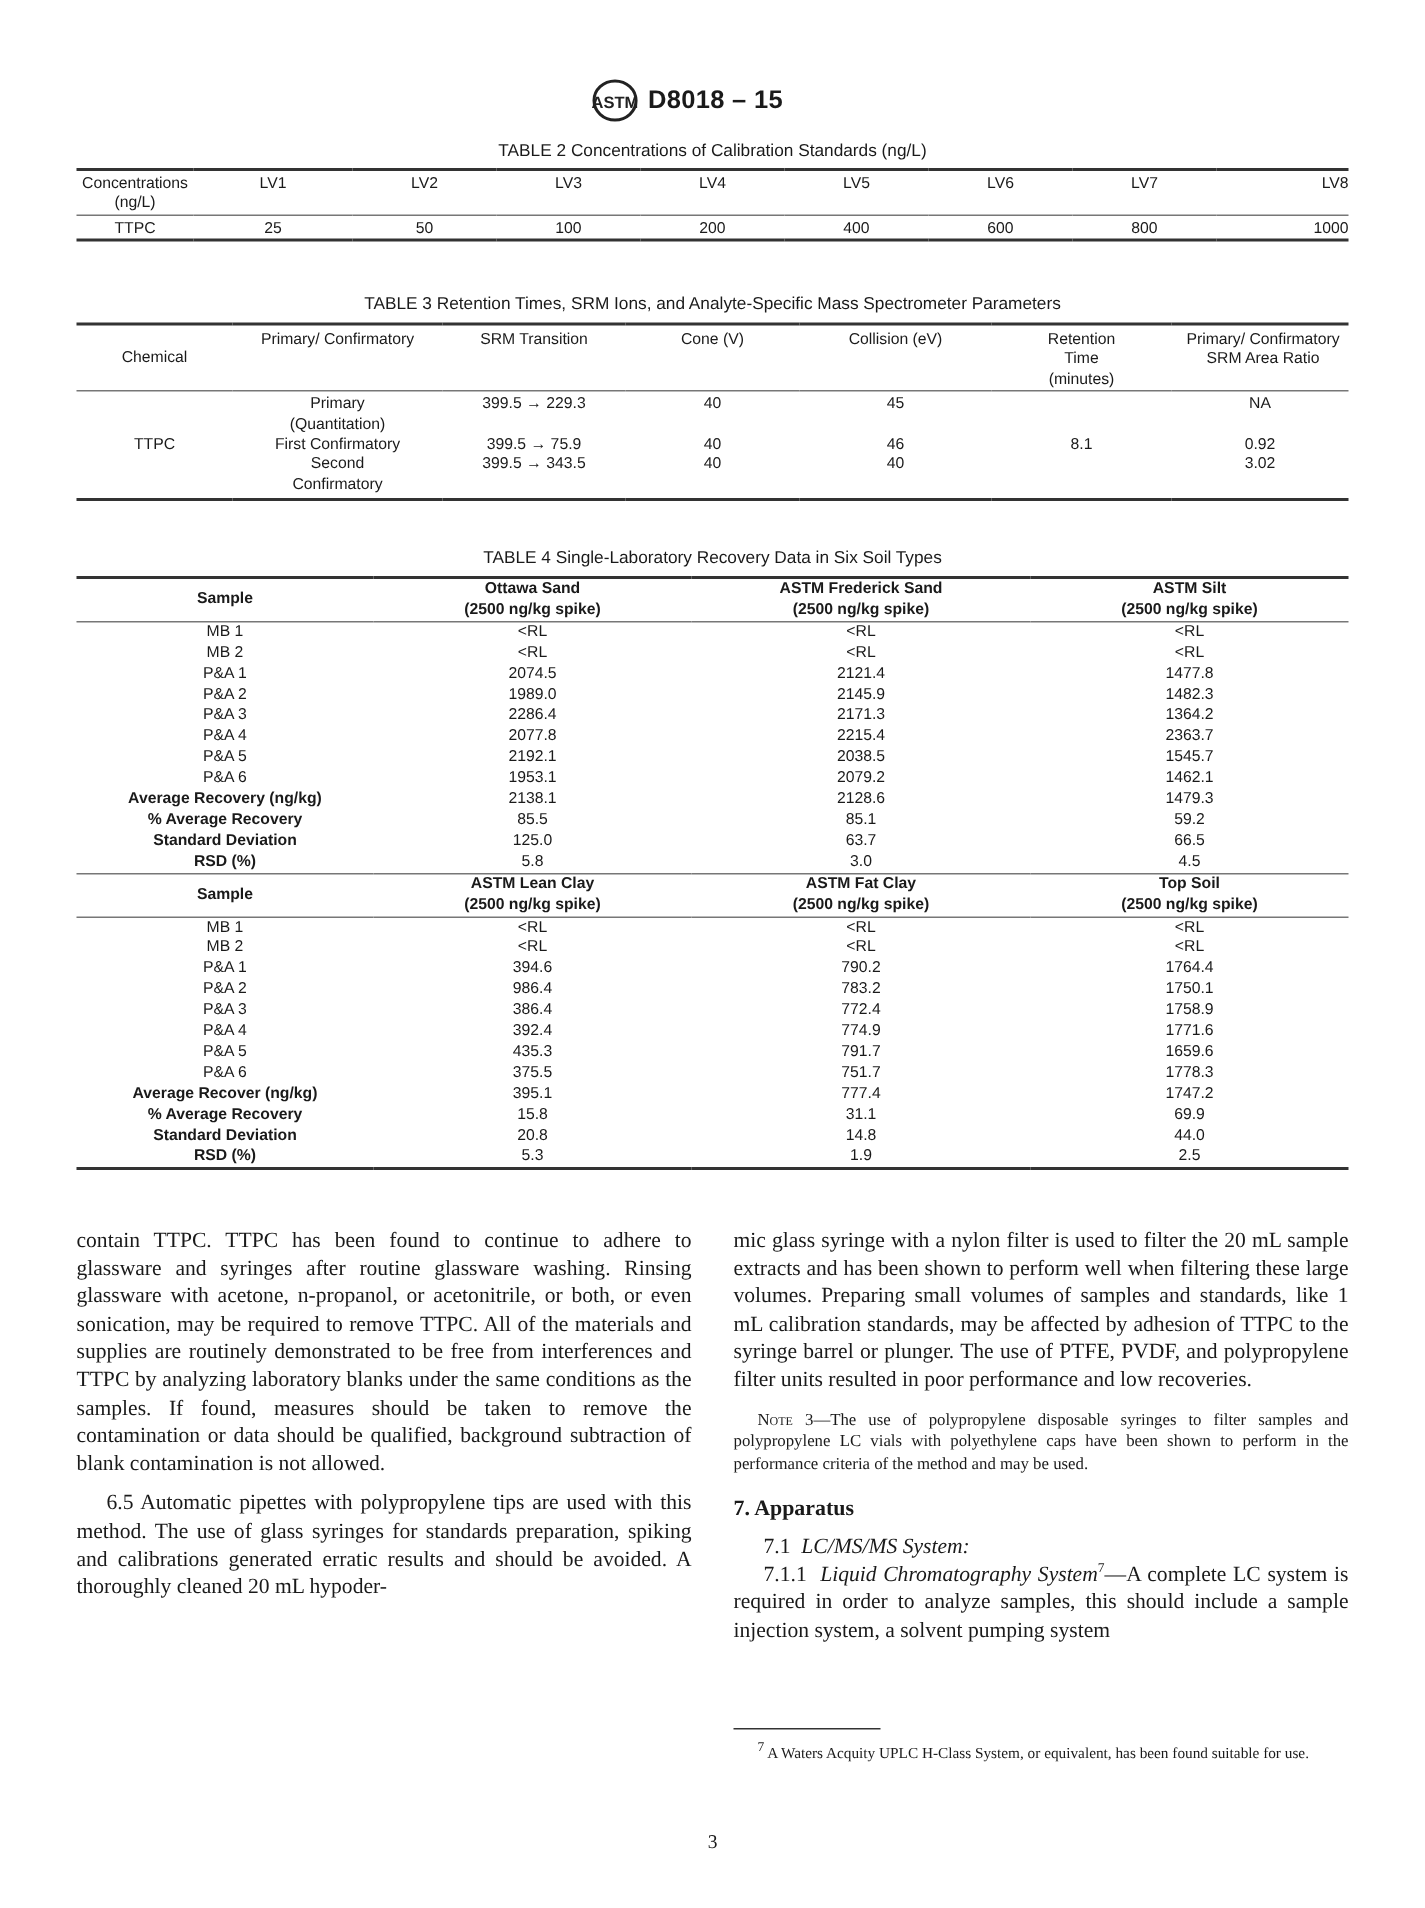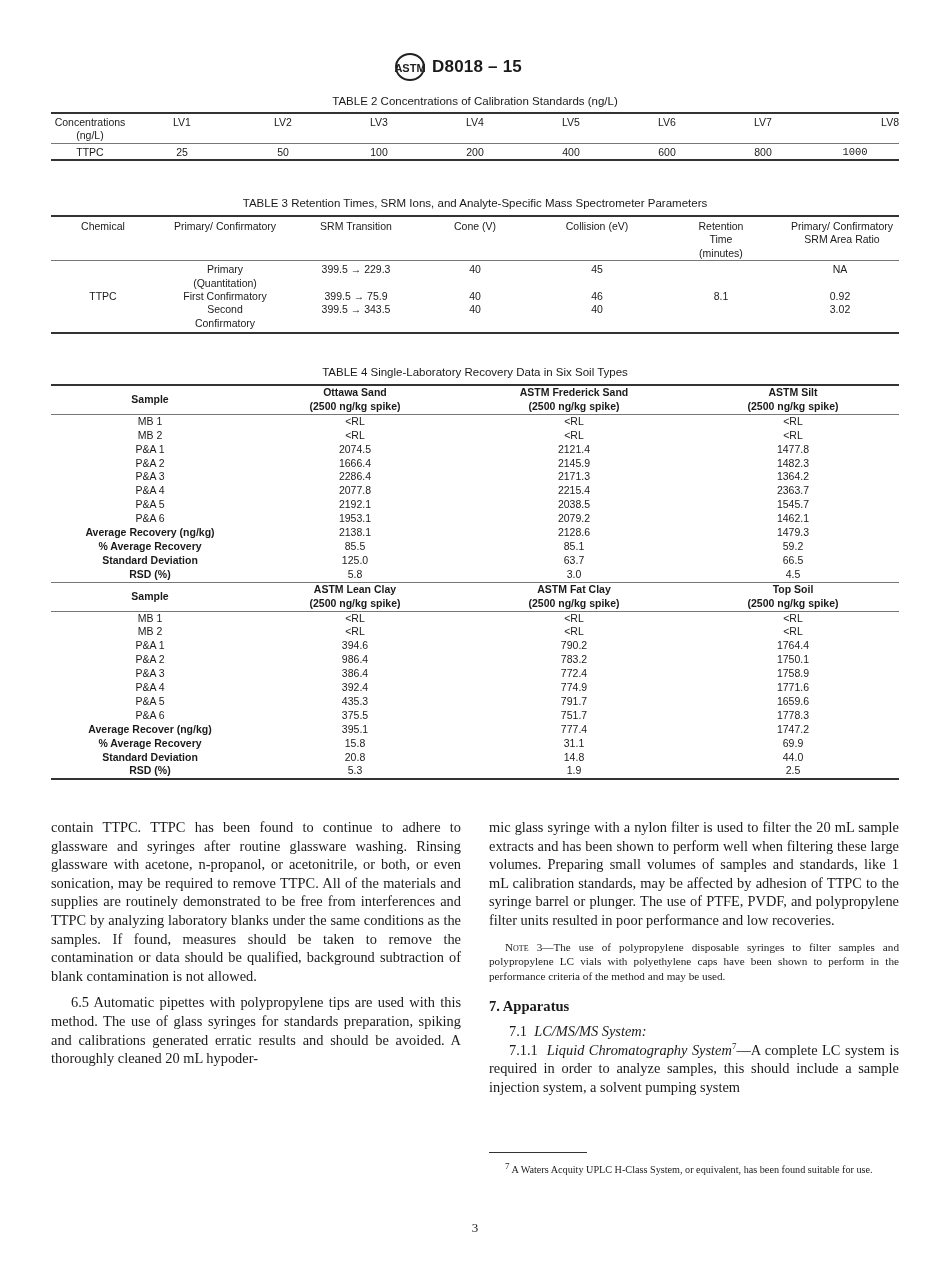--- a/index.html
+++ b/index.html
@@ -81,39 +81,39 @@
   </tr>
   <tr class="thin-rule bottom-rule">
     <td>TTPC</td>
     <td>25</td>
     <td>50</td>
     <td>100</td>
     <td>200</td>
     <td>400</td>
     <td>600</td>
     <td>800</td>
-    <td style="text-align:center;font-family:Liberation Mono, monospace;">1000</td>
+    <td style="text-align:right;">1000</td>
   </tr>
 </tbody>
   </table>
 
 <div class="tbl-title sans" style="top:197px;">TABLE 3 Retention Times, SRM Ions, and Analyte-Specific Mass Spectrometer Parameters</div>
 <table class="t sans" id="t3">
   <colgroup>
     <col style="width:104px">
       <col style="width:140px">
       <col style="width:122px">
       <col style="width:116px">
       <col style="width:128px">
       <col style="width:120px">
       <col style="width:118px">
   </colgroup>
   <tbody>
       <tr class="top-rule">
-    <td style="padding-top:3px;">Chemical</td>
+    <td style="padding-top:15px;">Chemical</td>
     <td style="padding-top:3px;">Primary/ Confirmatory</td>
     <td style="padding-top:3px;">SRM Transition</td>
     <td style="padding-top:3px;">Cone (V)</td>
     <td style="padding-top:3px;">Collision (eV)</td>
     <td style="padding-top:3px;padding-left:30px;padding-right:30px;">Retention Time (minutes)</td>
     <td style="padding-top:3px;padding-left:8px;padding-right:4px;">Primary/ Confirmatory SRM Area Ratio</td>
   </tr>
   <tr class="thin-rule">
     <td rowspan="3" style="vertical-align:middle;border-bottom:2px solid #333;">TTPC</td>
     <td style="padding:2px 30px 0;">Primary (Quantitation)</td>
@@ -168,21 +168,21 @@
         <td>&lt;RL</td>
       </tr>
       <tr>
         <td>P&amp;A 1</td>
         <td>2074.5</td>
         <td>2121.4</td>
         <td>1477.8</td>
       </tr>
       <tr>
         <td>P&amp;A 2</td>
-        <td>1666.4</td>
+        <td>1989.0</td>
         <td>2145.9</td>
         <td>1482.3</td>
       </tr>
       <tr>
         <td>P&amp;A 3</td>
         <td>2286.4</td>
         <td>2171.3</td>
         <td>1364.2</td>
       </tr>
       <tr>

